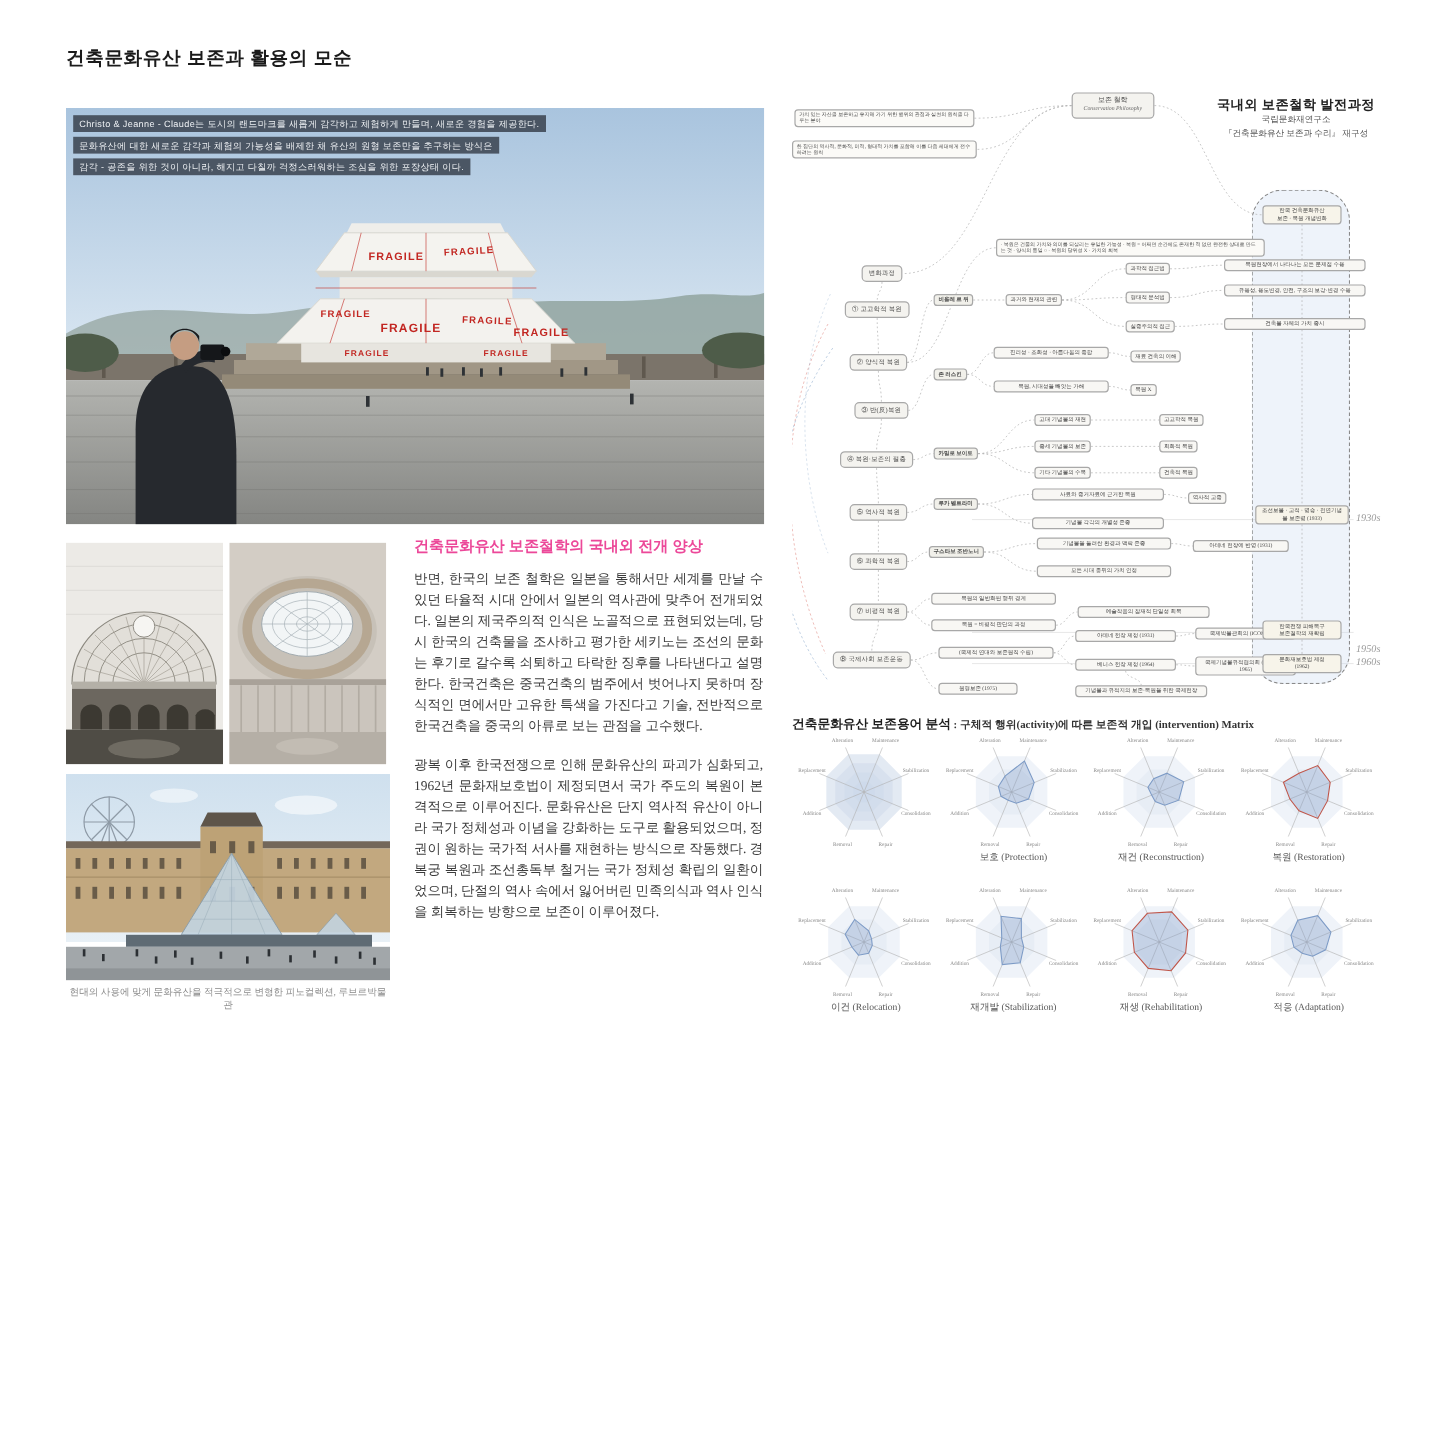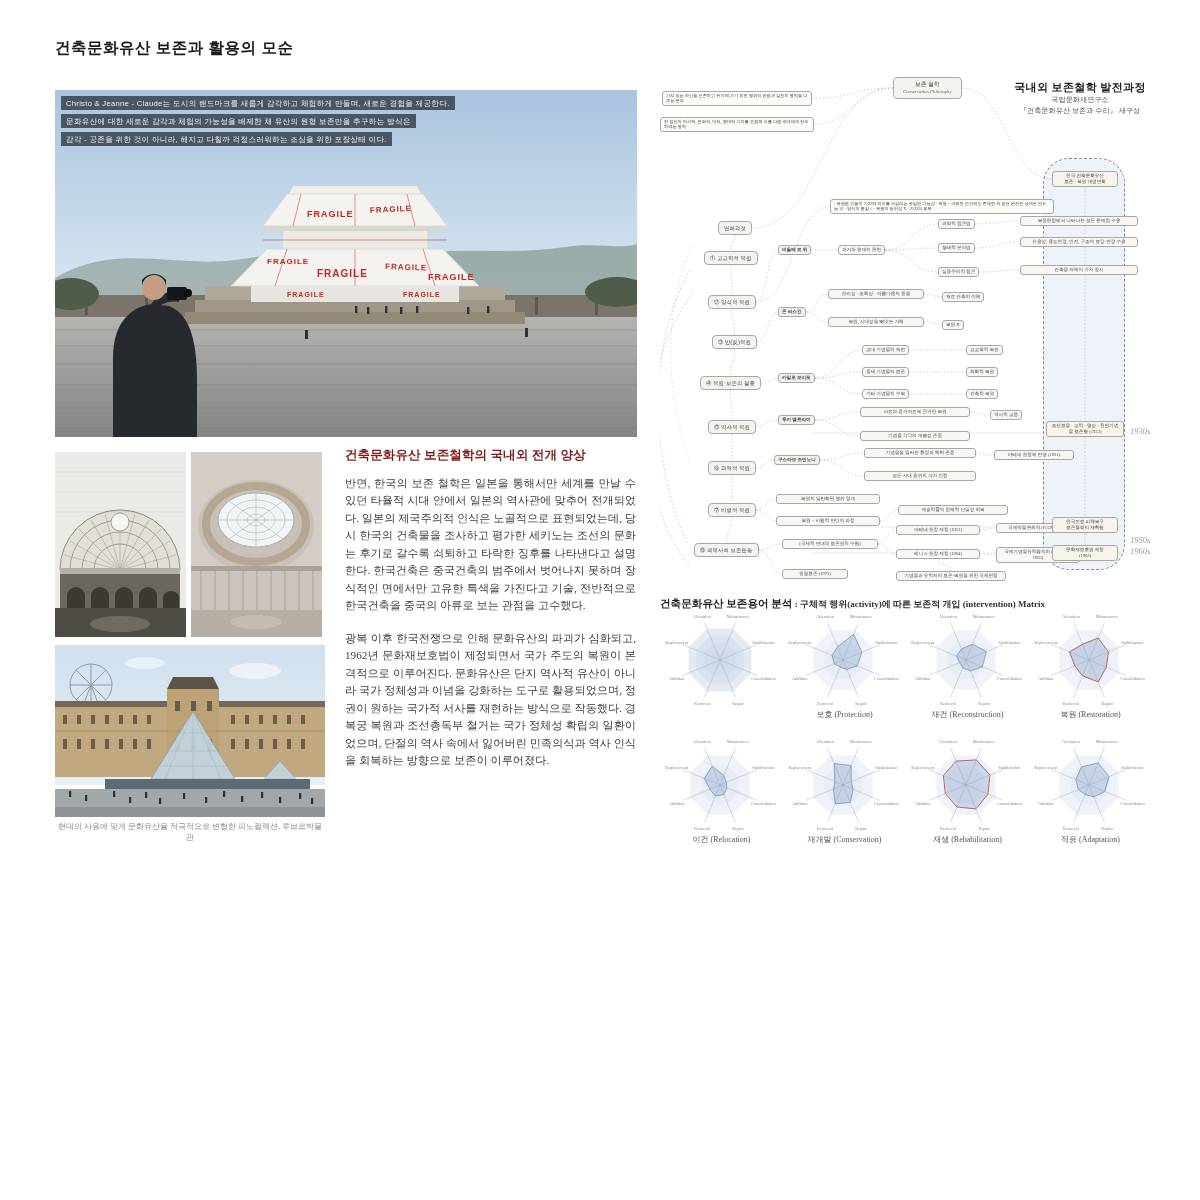--- a/index.html
+++ b/index.html
@@ -21,21 +21,21 @@
   .fig{position:absolute;overflow:hidden}
   .fig svg{display:block;width:100%;height:100%}
   #dome1{left:55px;top:452px;width:131px;height:185px}
   #dome2{left:191px;top:452px;width:131px;height:185px}
   #louvre{left:55px;top:645px;width:270px;height:172px}
   .louvre-caption{position:absolute;left:55px;top:821px;width:270px;text-align:center;
     font-size:8px;color:#8a8a8a}
 
   
   .article{position:absolute;left:345px;top:447px;width:291px}
-  .article h2{font-size:12.6px;font-weight:700;color:#7f1d1d;margin-bottom:11px;
+  .article h2{font-size:12.6px;font-weight:700;color:#ec4899;margin-bottom:11px;
     font-family:"Liberation Sans","DejaVu Sans",sans-serif}
   .article p{font-size:11.2px;line-height:1.56;text-align:justify;color:#3b3b3b;margin-bottom:15px}
 
   
   .flow{position:absolute;left:660px;top:75px;width:500px;height:516px}
   .flow-header{position:absolute;left:338px;top:5px;width:164px;text-align:center;z-index:2}
   .flow-header .t{font-size:11px;font-weight:700;color:#222;letter-spacing:.4px}
   .flow-header .s{font-size:7.2px;color:#555;line-height:1.55}
   .tl-box{position:absolute;left:383px;top:83px;width:82px;height:412px;border:1px dashed #8a8a8a;
     border-radius:26px;background:rgba(206,220,240,.35)}
@@ -720,21 +720,21 @@
             <line x1="60" y1="45" x2="44.6" y2="82.1" stroke="#b0b0b0" stroke-width=".5"></line>
             <text x="42.0" y="89.8" text-anchor="middle" font-size="4.4" fill="#8a8a8a">Removal</text>
             <line x1="60" y1="45" x2="22.9" y2="60.4" stroke="#b0b0b0" stroke-width=".5"></line>
             <text x="16.7" y="64.5" text-anchor="middle" font-size="4.4" fill="#8a8a8a">Addition</text>
             <line x1="60" y1="45" x2="22.9" y2="29.6" stroke="#b0b0b0" stroke-width=".5"></line>
             <text x="16.7" y="28.5" text-anchor="middle" font-size="4.4" fill="#8a8a8a">Replacement</text>
             <line x1="60" y1="45" x2="44.6" y2="7.9" stroke="#b0b0b0" stroke-width=".5"></line>
             <text x="42.0" y="3.2" text-anchor="middle" font-size="4.4" fill="#8a8a8a">Alteration</text>
             <polygon points="68.1,25.5 68.2,41.6 70.1,49.2 67.2,62.3 52.2,63.8 50.6,48.9 51.8,41.6 51.2,23.6" fill="rgba(123,152,199,0.32)" stroke="#7d9bc6" stroke-width=".9"></polygon>
           </svg>
-          <div class="radar-caption">재개발 (Conservation)</div>
+          <div class="radar-caption">재개발 (Stabilization)</div>
         </div>
         <div class="radar-cell">
           <svg width="120" height="94">
             <polygon points="72.4,15.2 89.8,32.6 89.8,57.4 72.4,74.8 47.6,74.8 30.2,57.4 30.2,32.6 47.6,15.2" fill="#c7d5e8" opacity="0.28"></polygon>
             <polygon points="67.8,26.2 78.8,37.2 78.8,52.8 67.8,63.8 52.2,63.8 41.2,52.8 41.2,37.2 52.2,26.2" fill="#c7d5e8" opacity="0.2"></polygon>
             <line x1="60" y1="45" x2="75.4" y2="7.9" stroke="#b0b0b0" stroke-width=".5"></line>
             <text x="78.0" y="3.2" text-anchor="middle" font-size="4.4" fill="#8a8a8a">Maintenance</text>
             <line x1="60" y1="45" x2="97.1" y2="29.6" stroke="#b0b0b0" stroke-width=".5"></line>
             <text x="103.3" y="28.5" text-anchor="middle" font-size="4.4" fill="#8a8a8a">Stabilization</text>
             <line x1="60" y1="45" x2="97.1" y2="60.4" stroke="#b0b0b0" stroke-width=".5"></line>

